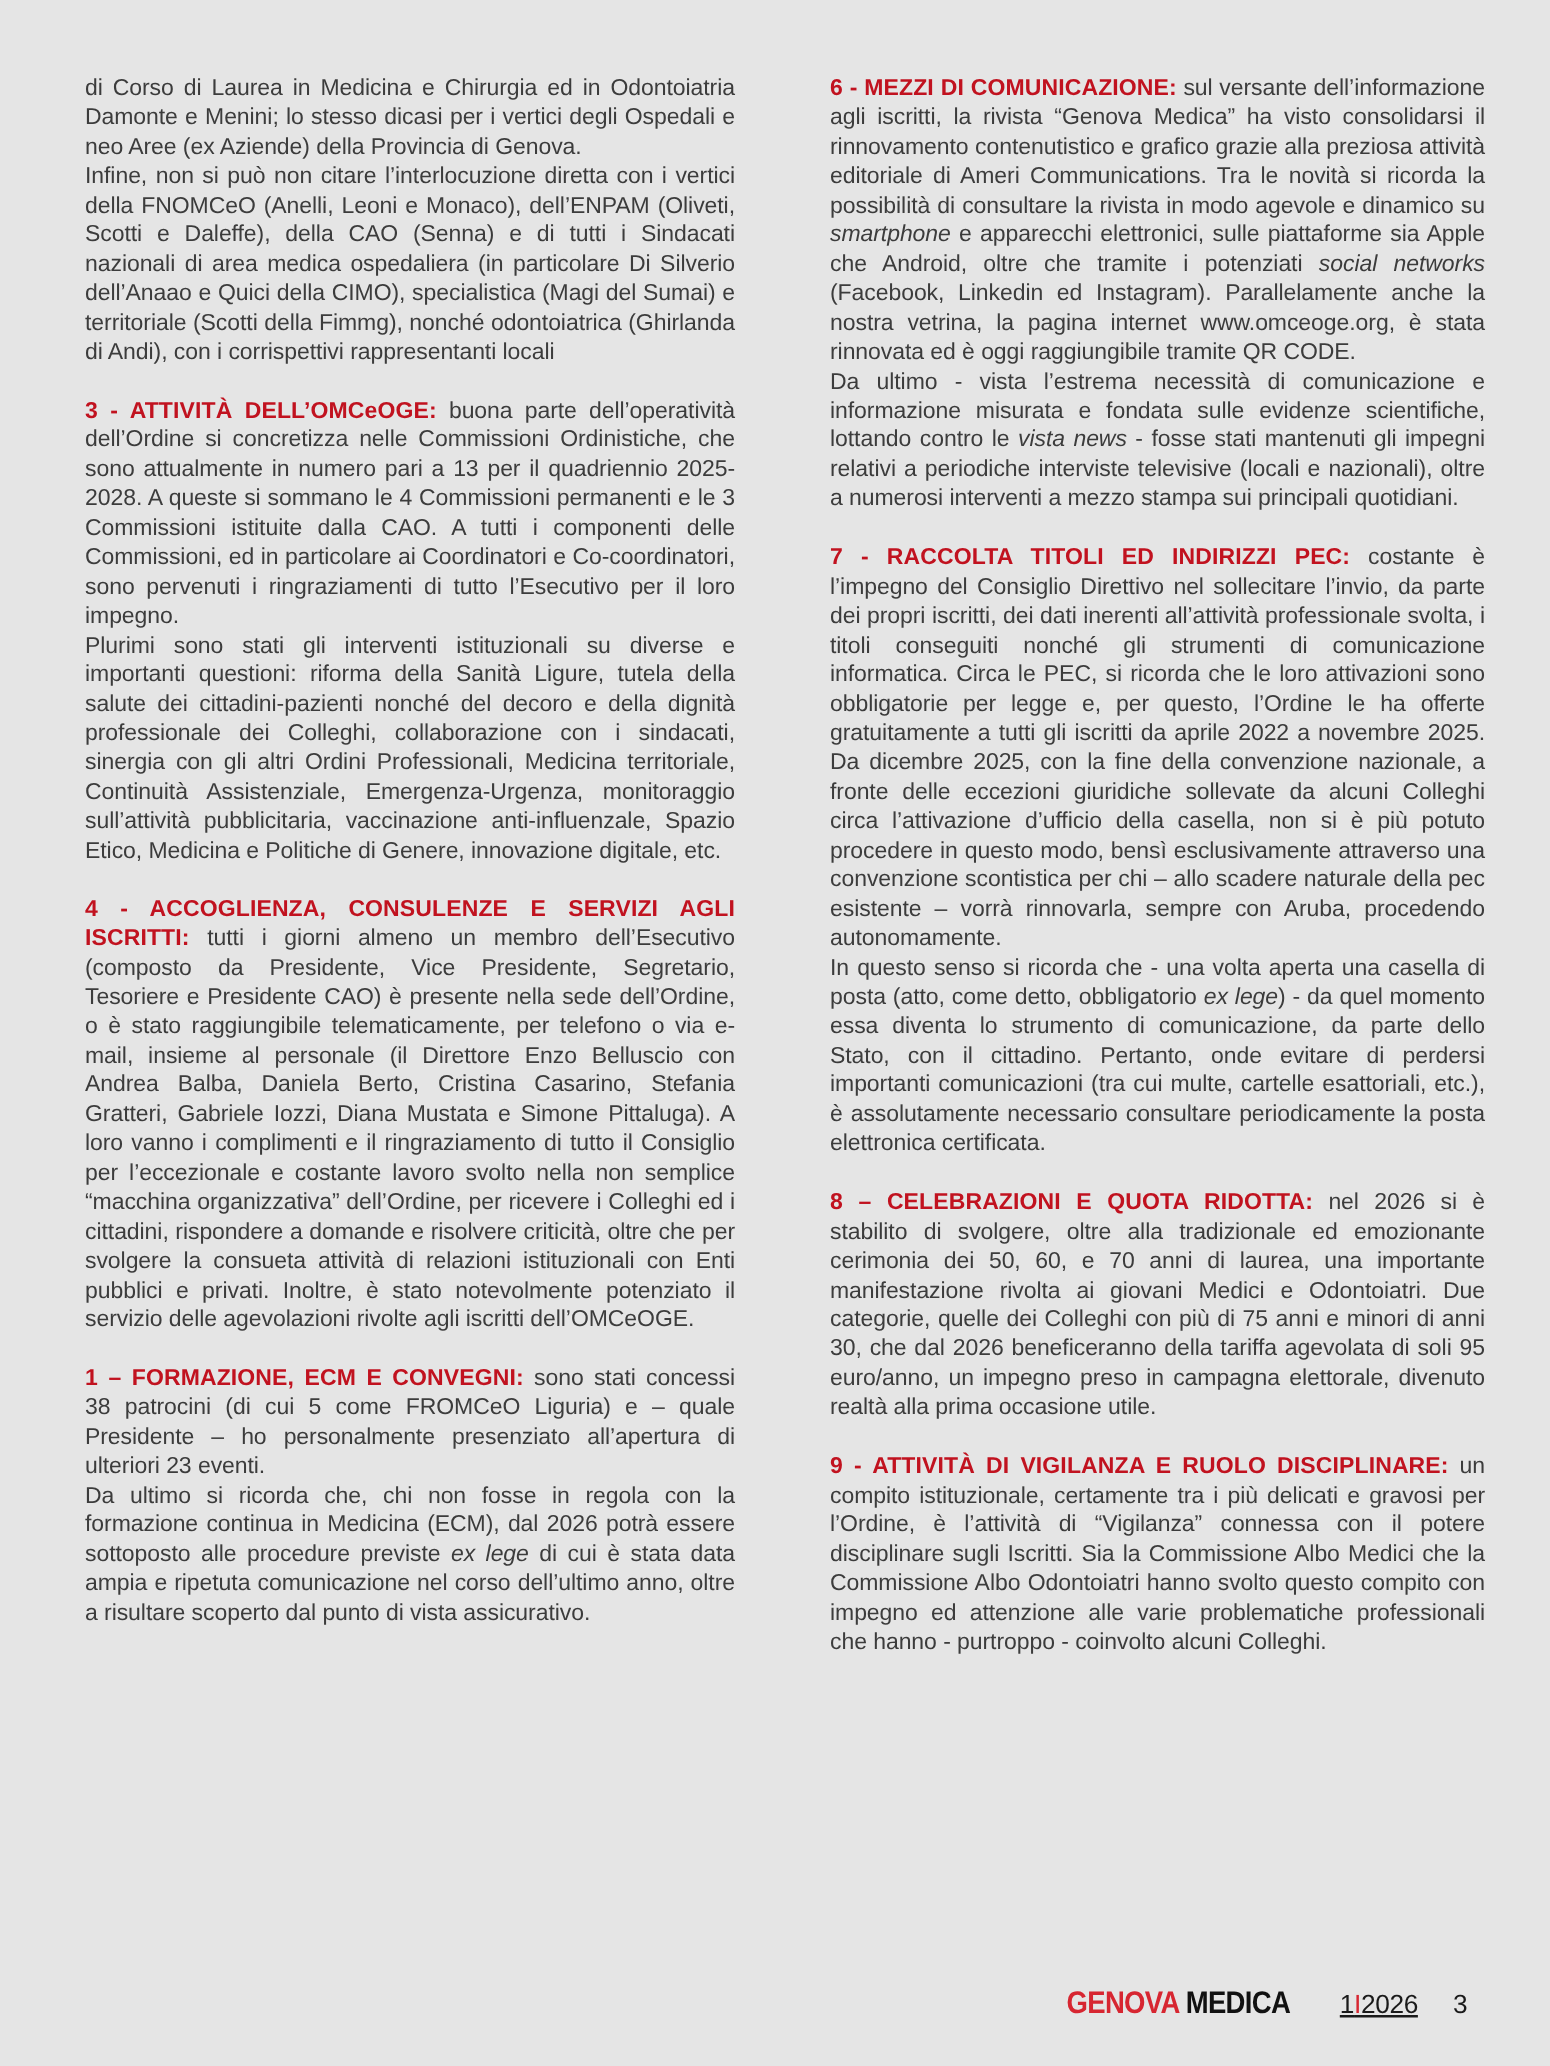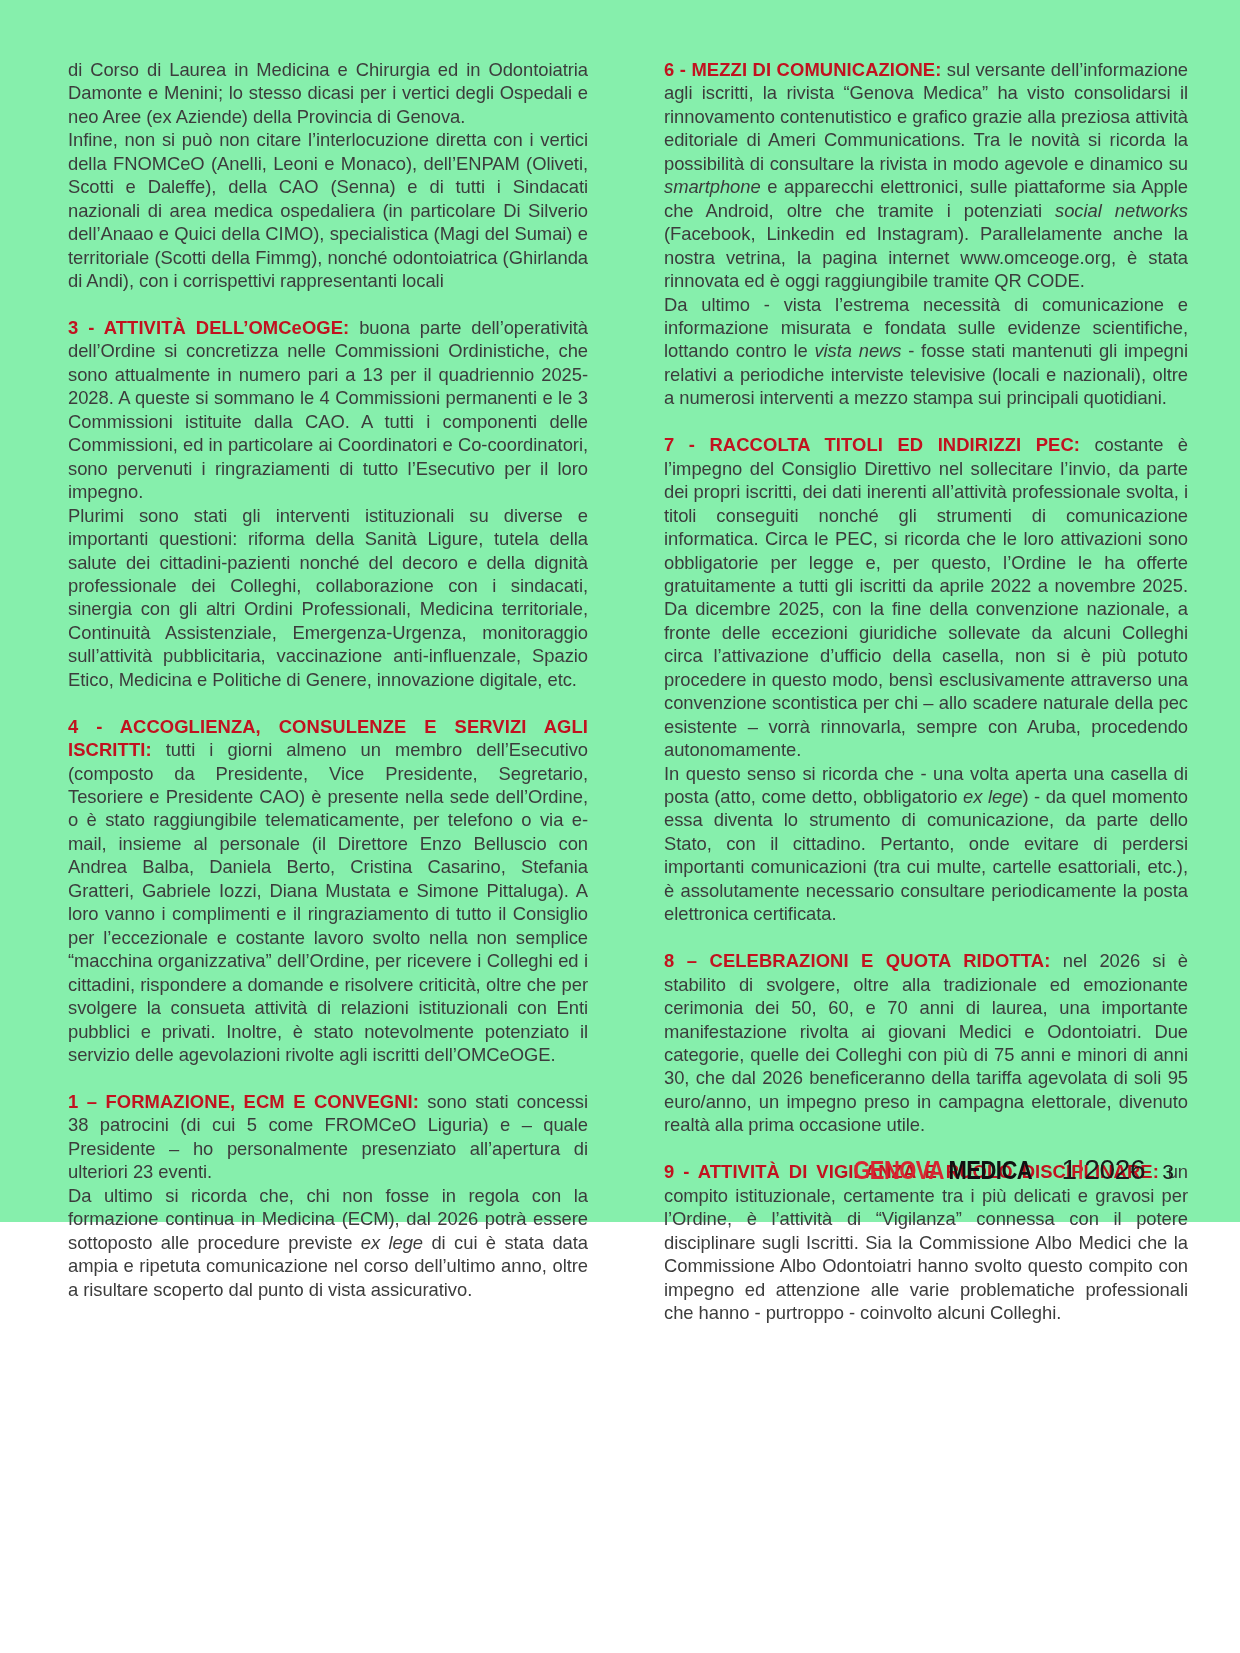--- a/index.html
+++ b/index.html
@@ -15,22 +15,22 @@
     font-family: "Liberation Sans", "DejaVu Sans", sans-serif;
     color: #3b3b3b;
     position: relative;
     overflow: hidden;
   }
 
   .page {
     position: absolute;
     left: 0; top: 0;
     width: 1240px;
-    height: 1222px;
-    background: #86efac;
+    height: 1653px;
+    background: #e5e5e5;
   }
 
   .columns {
     position: absolute;
     left: 68px;
     top: 58px;
     width: 1104px;
     height: 1440px;
     display: flex;
     flex-direction: row;
@@ -66,38 +66,39 @@
 
   .it { font-style: italic; }
 
   
   .footer {
     position: absolute;
     right: 66px;
     bottom: 36px;
     display: flex;
     align-items: baseline;
-    gap: 17px;
+    gap: 28px;
     white-space: nowrap;
   }
   .logo {
     font-family: "Liberation Sans", "DejaVu Sans", sans-serif;
     font-weight: bold;
     font-size: 25px;
     letter-spacing: -0.6px;
     transform: scaleX(0.88);
     transform-origin: right baseline;
   }
   .logo .genova { color: #d72631; }
   .logo .medica { color: #111111; }
   .issue {
-    font-size: 28px;
+    font-size: 21px;
     color: #1a1a1a;
     letter-spacing: -0.3px;
     font-family: "Liberation Sans", "DejaVu Sans", sans-serif;
+    text-decoration: underline;
   }
   .issue .bar { color: #d72631; }
   .pageno {
     font-size: 21px;
     color: #1a1a1a;
     font-family: "Liberation Sans", "DejaVu Sans", sans-serif;
   }
 </style>
 </head>
 <body>

